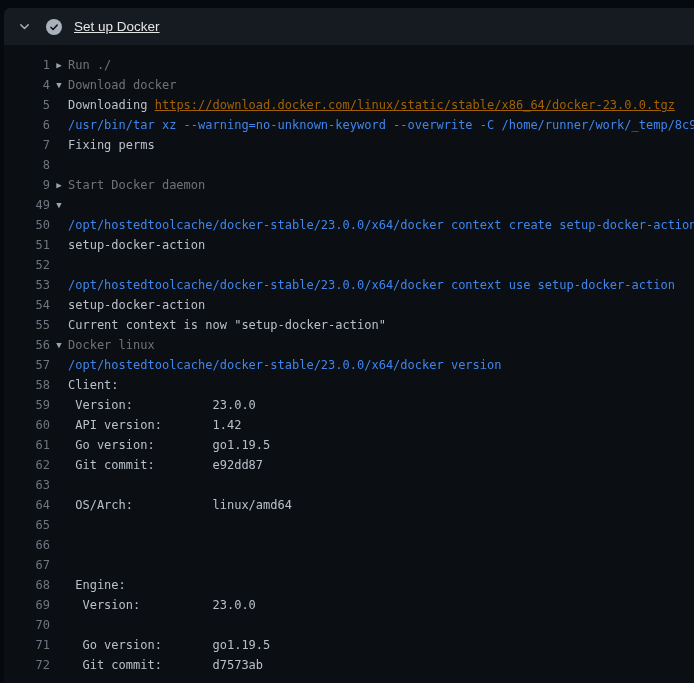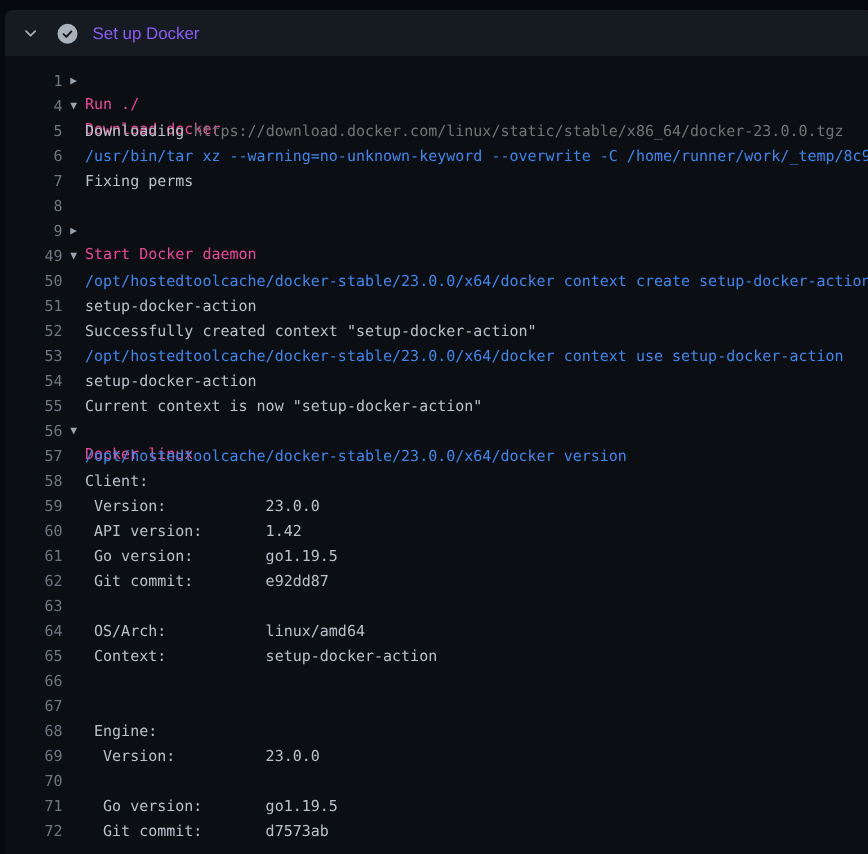--- a/index.html
+++ b/index.html
@@ -28,23 +28,24 @@
   .check-circle {
     width: 16px; height: 16px;
     border-radius: 50%;
     background: #a9b1ba;
     display: inline-flex;
     align-items: center;
     justify-content: center;
     margin-left: 14px;
   }
   .step-title {
-    color: #8b5cf6;
+    color: #e5e5e5;
     font-size: 13.5px;
     margin-left: 12px;
+    text-decoration: underline;
   }
   .log-area {
     background: #0b0e13;
     padding-top: 10px;
     height: 646px;
     font-family: "DejaVu Sans Mono", "Liberation Mono", monospace;
     font-size: 12px;
   }
   .line {
     display: flex;
@@ -61,24 +62,24 @@
   .line .gutter {
     flex: 0 0 18px;
     text-align: center;
     font-size: 9px;
     color: #9aa4ae;
   }
   .line .txt {
     white-space: pre;
     color: #b9c0c9;
   }
-  .line.group .txt { color: #ec4899; margin-top: 18px; }
+  .line.group .txt { color: #737373; }
   .line.group { cursor: pointer; }
   .txt.cmd { color: #3f86ec; }
-  .lnk { color: #737373; cursor: pointer; }
+  .lnk { text-decoration: underline; color: #a16207; cursor: pointer; }
 </style>
 </head>
 <body>
 
 <div class="step-container">
   <div class="step-header">
     <span class="chevron">
       <svg width="13" height="13" viewBox="0 0 16 16">
           <path d="M3.5 6l4.5 4.5L12.5 6" stroke="#a2aab3" stroke-width="1.8" fill="none" stroke-linecap="round" stroke-linejoin="round"></path>
         </svg>
@@ -135,21 +136,20 @@
         <span class="txt cmd">/opt/hostedtoolcache/docker-stable/23.0.0/x64/docker context create setup-docker-action</span>
       </div>
       <div class="line">
         <span class="num">51</span>
         <span class="gutter"></span>
         <span class="txt">setup-docker-action</span>
       </div>
       <div class="line">
         <span class="num">52</span>
         <span class="gutter"></span>
-        <span class="txt">Successfully created context "setup-docker-action"</span>
       </div>
       <div class="line">
         <span class="num">53</span>
         <span class="gutter"></span>
         <span class="txt cmd">/opt/hostedtoolcache/docker-stable/23.0.0/x64/docker context use setup-docker-action</span>
       </div>
       <div class="line">
         <span class="num">54</span>
         <span class="gutter"></span>
         <span class="txt">setup-docker-action</span>
@@ -199,21 +199,20 @@
         <span class="gutter"></span>
       </div>
       <div class="line">
         <span class="num">64</span>
         <span class="gutter"></span>
         <span class="txt"> OS/Arch:           linux/amd64</span>
       </div>
       <div class="line">
         <span class="num">65</span>
         <span class="gutter"></span>
-        <span class="txt"> Context:           setup-docker-action</span>
       </div>
       <div class="line">
         <span class="num">66</span>
         <span class="gutter"></span>
         <span class="txt"></span>
       </div>
       <div class="line">
         <span class="num">67</span>
         <span class="gutter"></span>
       </div>

